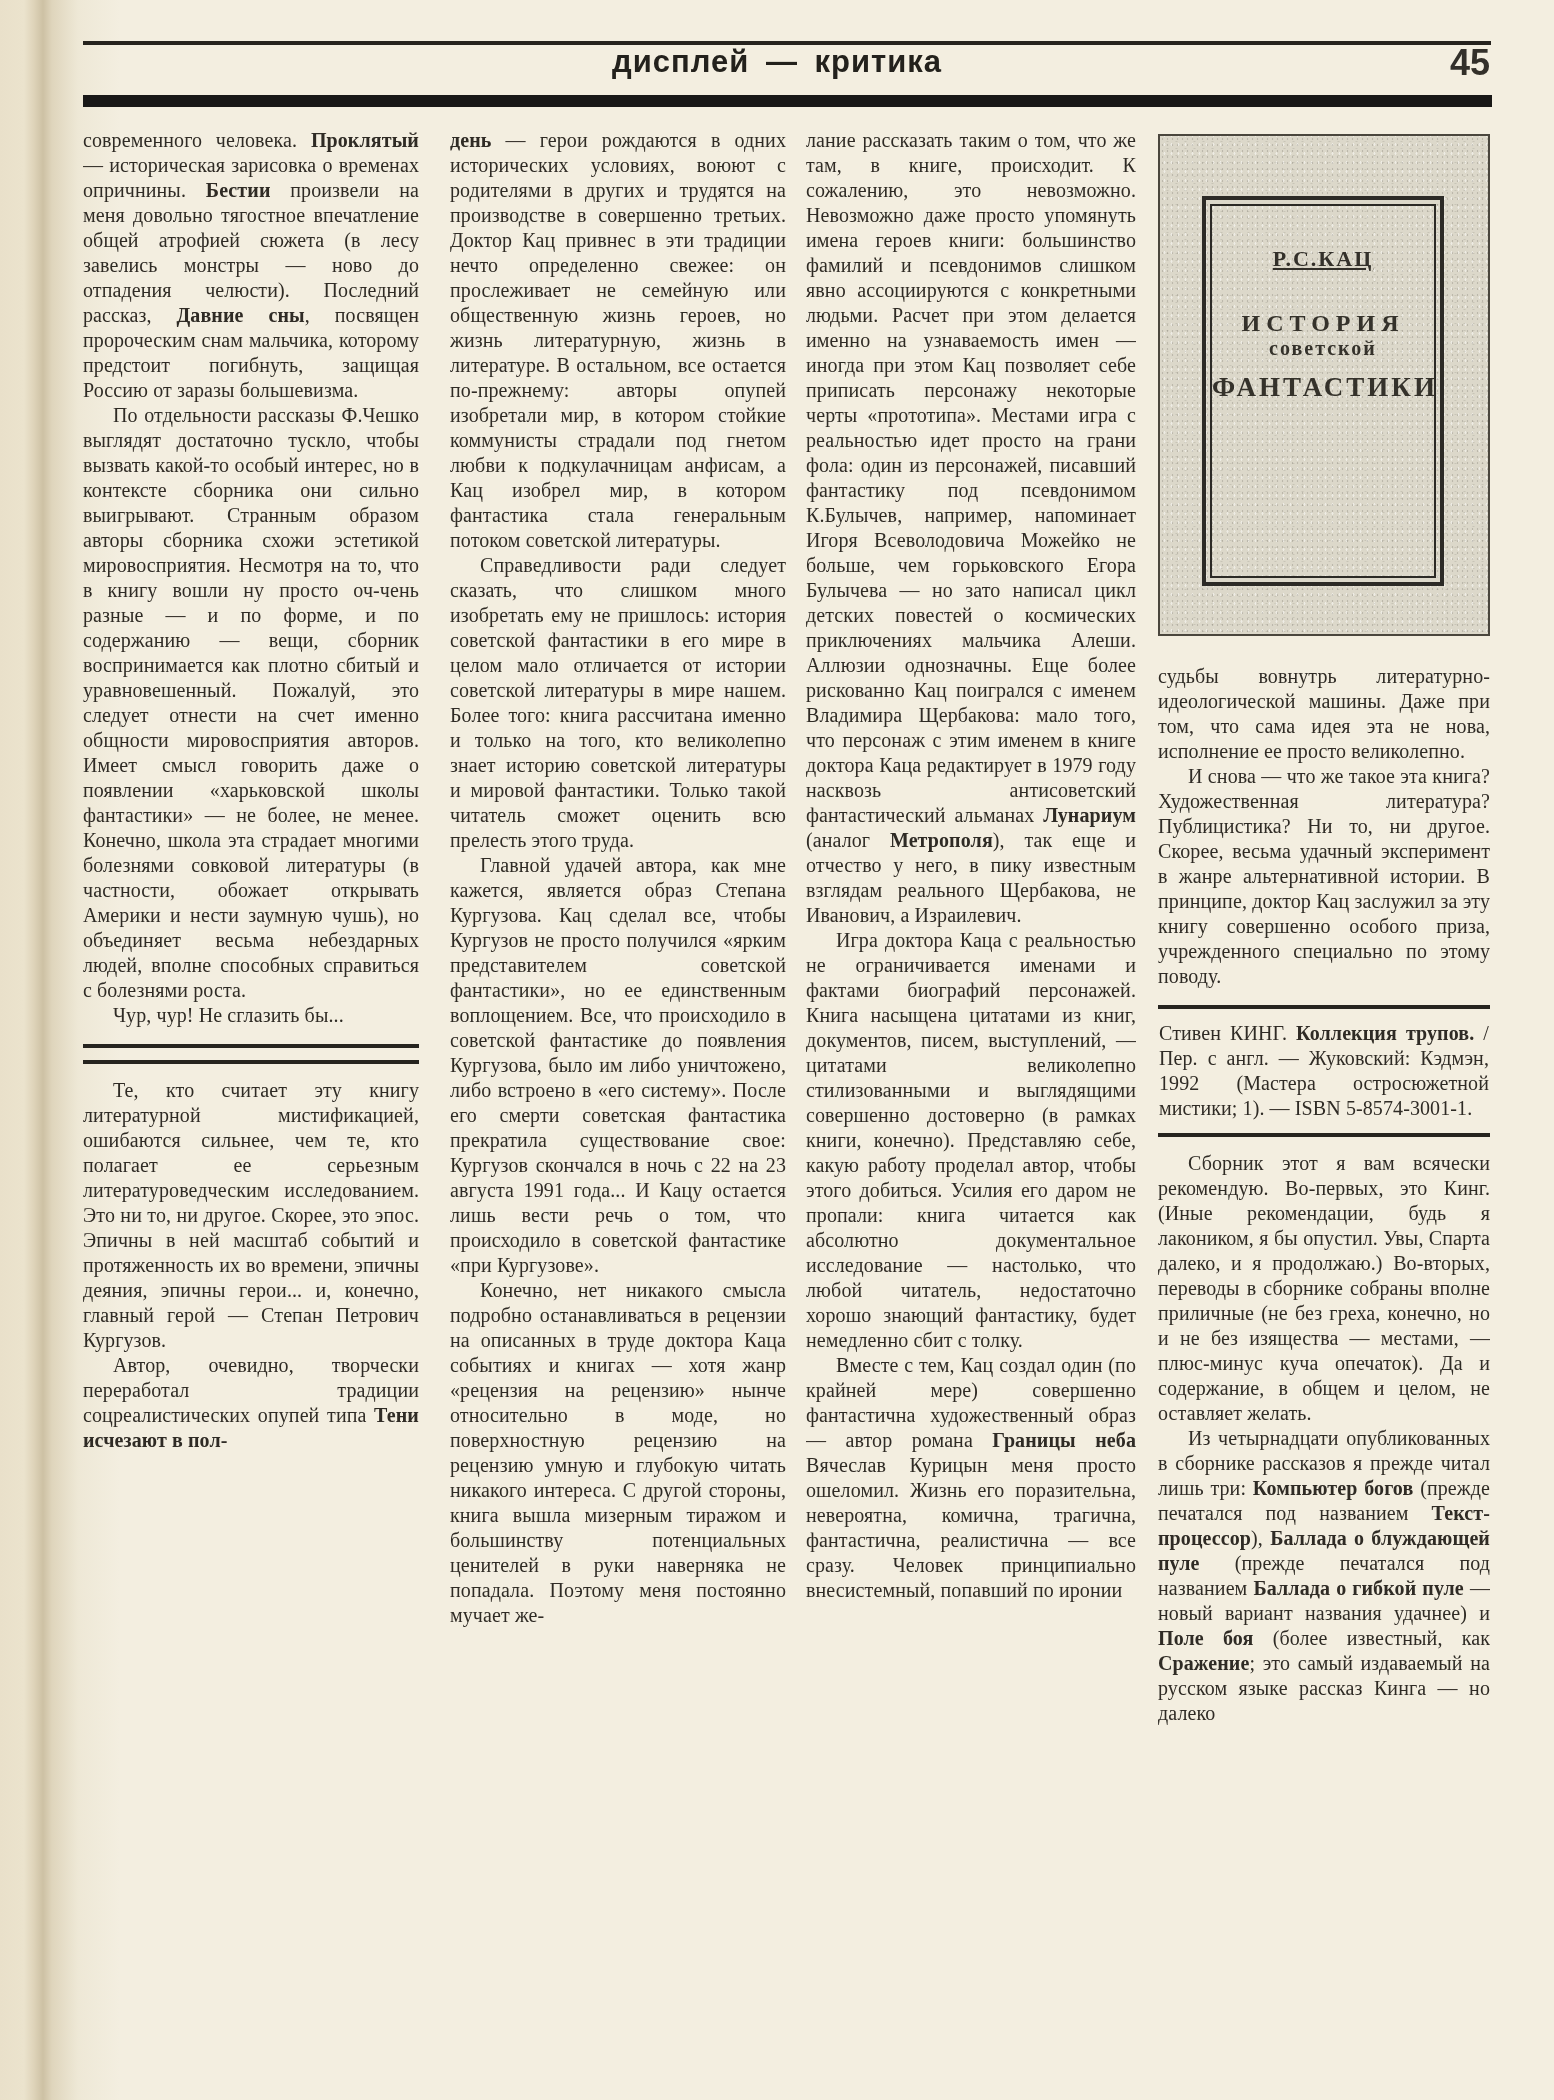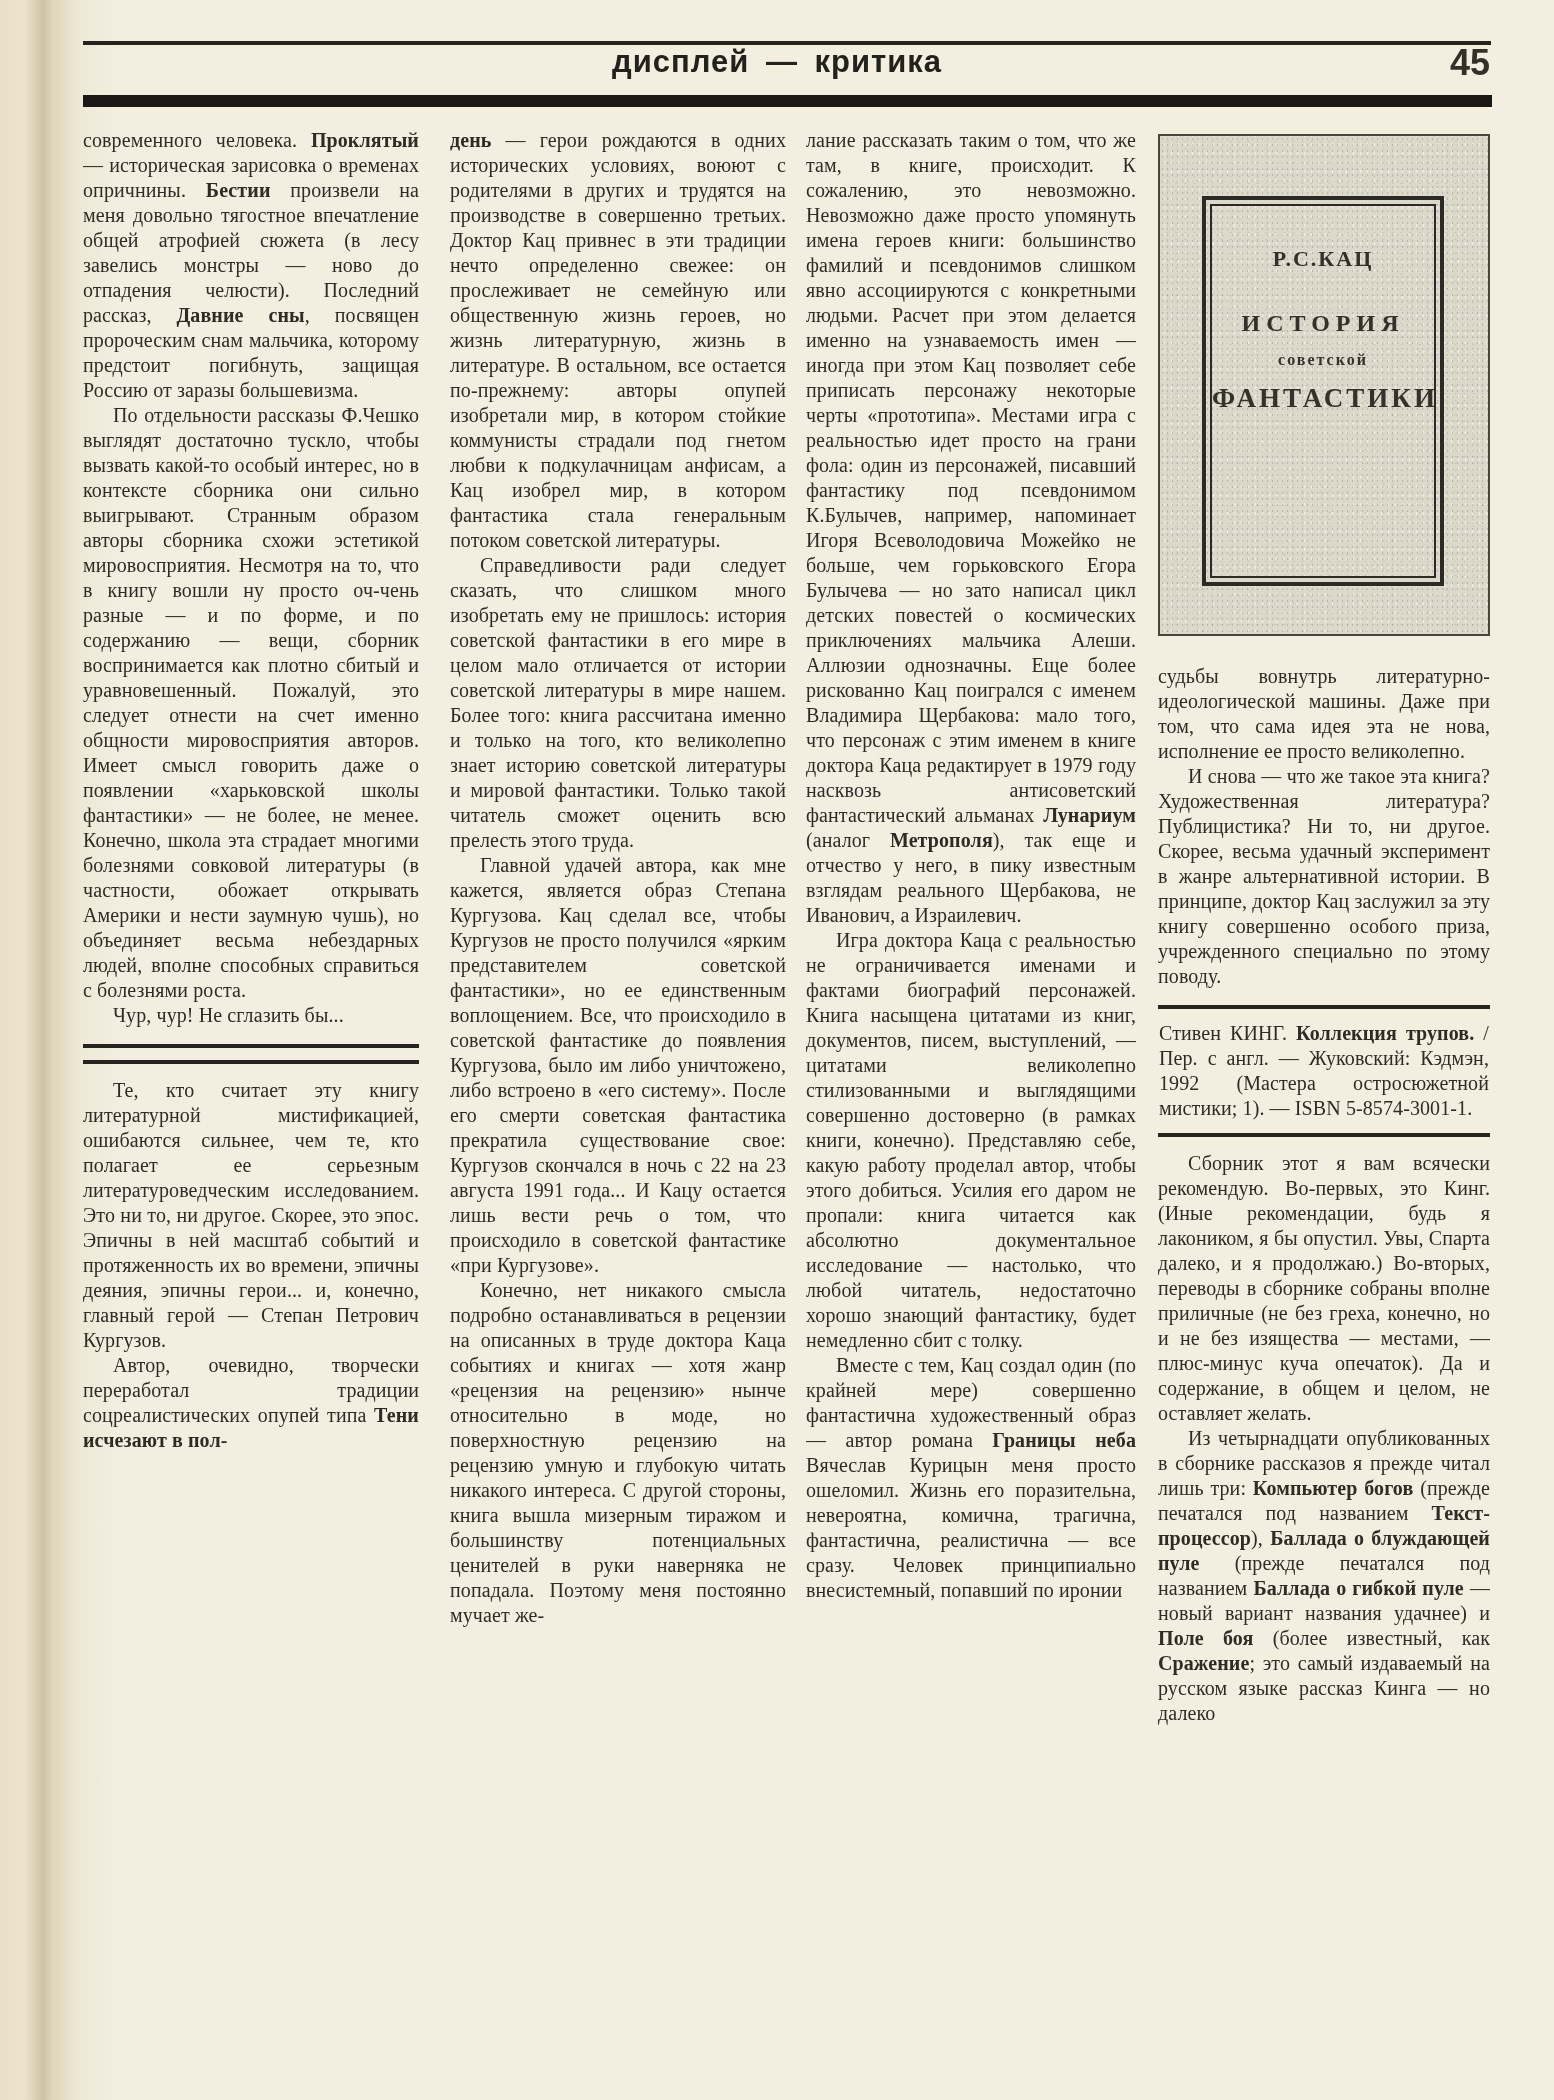--- a/index.html
+++ b/index.html
@@ -68,24 +68,24 @@
   .cover-frame {
     position:absolute; left:42px; right:44px; top:60px; bottom:48px;
     border:4px solid #2c2a26;
   }
   .cover-frame-inner {
     position:absolute; inset:4px; border:2px solid #2c2a26;
     text-align:center;
   }
   .cover-author {
     margin-top:40px;
-    font-size:22px; font-weight:bold; letter-spacing:2px; color:#33302a;
+    font-size:22px; font-weight:bold; letter-spacing:2px; color:#33302a;text-decoration:underline;
   }
   .cover-title-1 { margin-top:40px; font-size:24px; font-weight:bold; letter-spacing:6px; color:#35322b; }
-  .cover-title-2 { margin-top:11px;  font-size:16px; font-weight:bold; letter-spacing:2px; color:#35322b; }
+  .cover-title-2 { margin-top:0;  font-size:20px; font-weight:bold; letter-spacing:2px; color:#35322b; }
   .cover-title-3 { margin-top:14px;  font-size:27px; font-weight:bold; letter-spacing:3px; color:#35322b; }
 </style>
 </head>
 <body>
 
 <div class="scan">
 
   <div class="rule-thin"></div>
   <div class="header-title">дисплей — критика</div>
   <div class="page-num">45</div>

